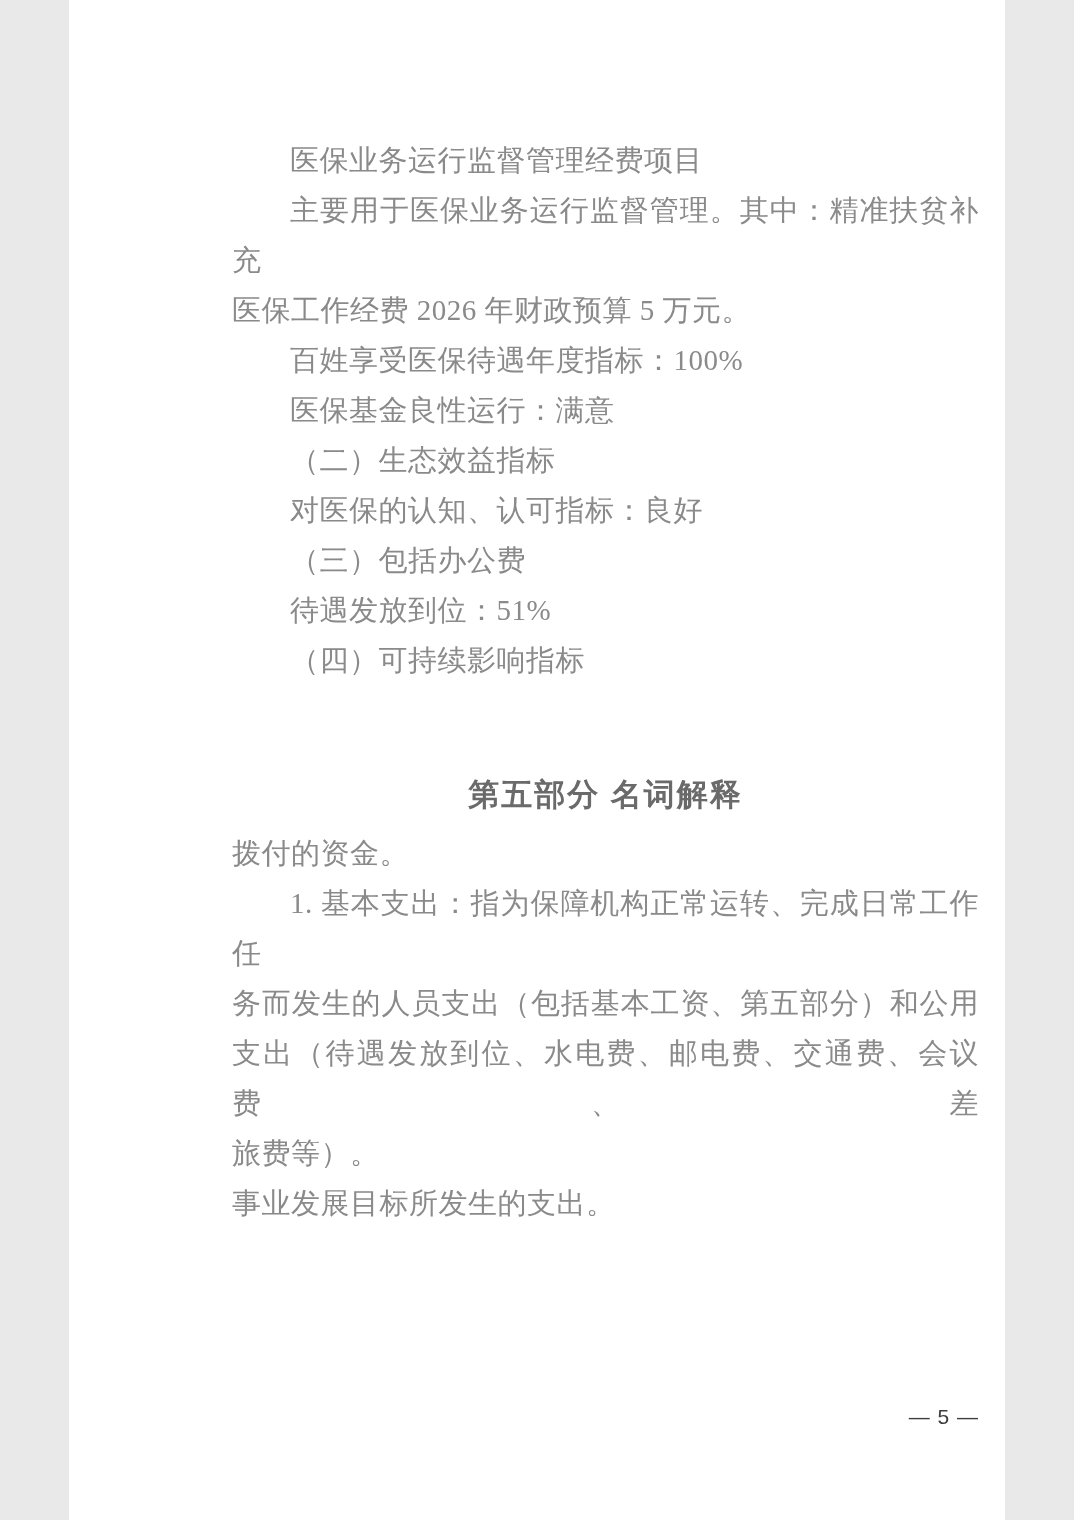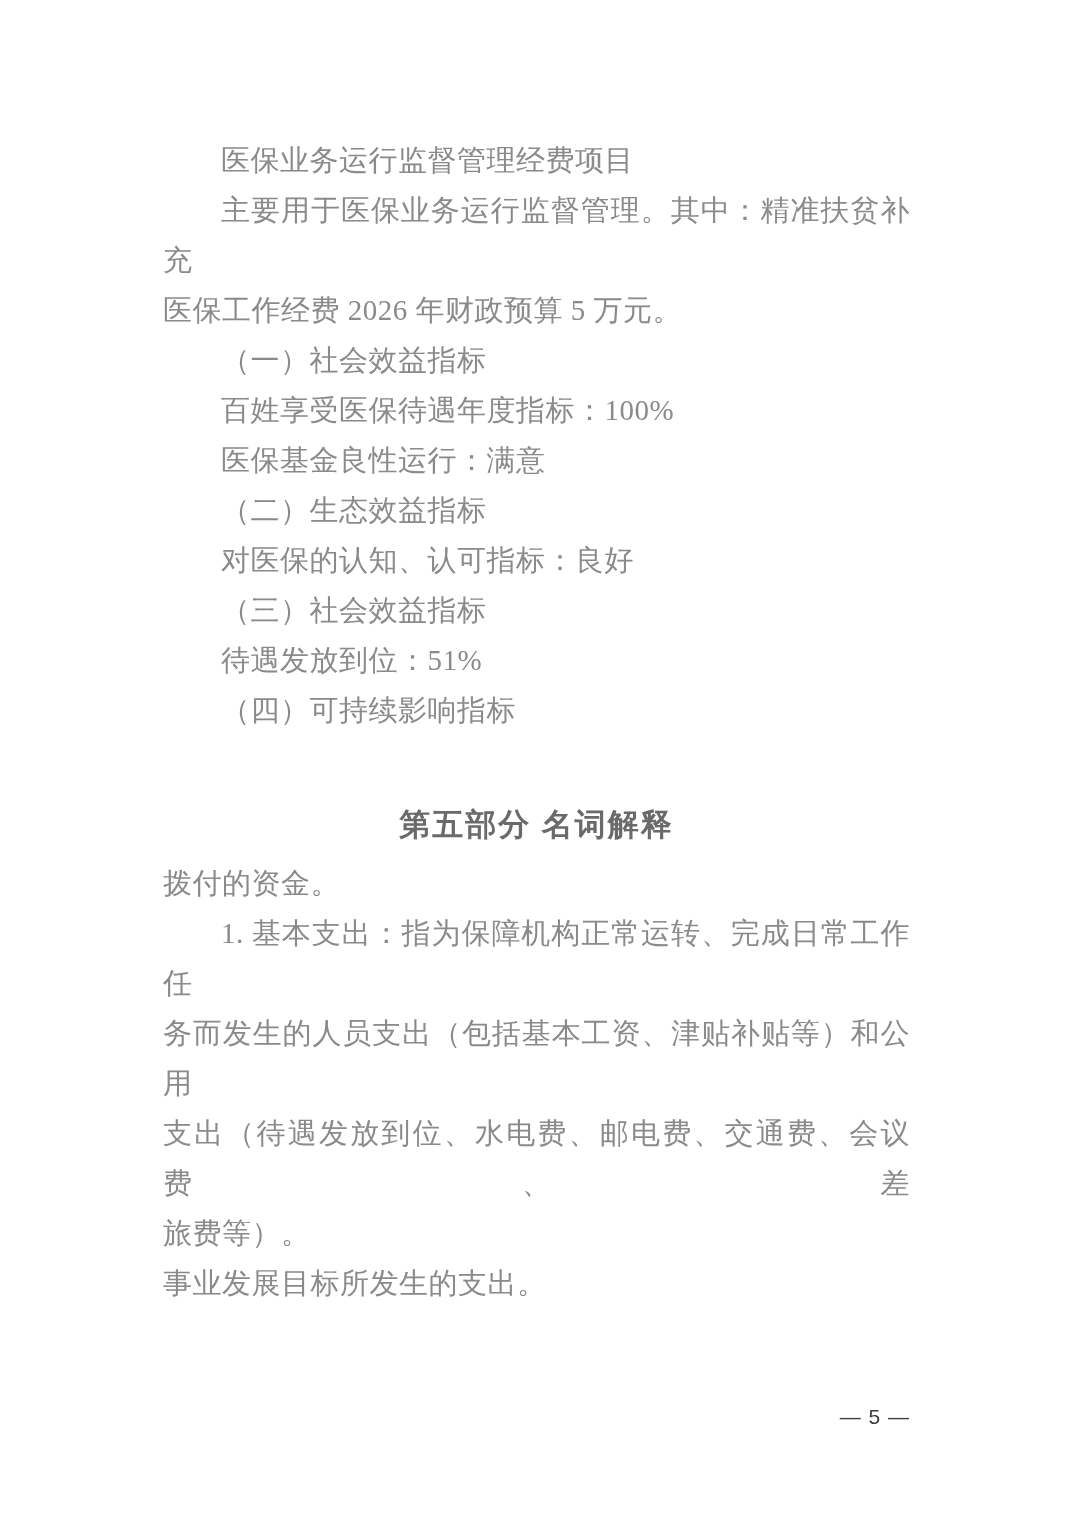--- a/index.html
+++ b/index.html
@@ -1,20 +1,20 @@
 <!DOCTYPE html>
 <html><head>
 <meta charset="utf-8">
 <style>
   * { margin: 0; padding: 0; box-sizing: border-box; }
   html, body { background: #e9e9e9; }
   body { font-family: "Liberation Serif", serif; }
   .page {
     position: relative;
-    width: 1074px;
+    width: 936px;
     height: 1520px;
     background: #ffffff;
     margin: 0 auto;
     overflow: hidden;
   }
   .content {
     position: absolute;
     left: 163px;
     top: 135px;
     width: 747px;
@@ -26,21 +26,21 @@
     color: #8a8a8a;
     text-align: left;
     letter-spacing: 0.5px;
   }
   .indent { text-indent: 2em; }
   .jfull {
     text-align: justify;
     text-align-last: justify;
   }
   .section-heading {
-    margin-top: 65px;
+    margin-top: 85px;
     font-family: "Liberation Sans", sans-serif;
     font-weight: bold;
     font-size: 31px;
     line-height: 50px;
     color: #6a6a6a;
     text-align: center;
     letter-spacing: 2px;
   }
   .definitions { margin-top: 8px; }
   .page-footer {
@@ -59,35 +59,34 @@
 </head>
 <body>
 
 <div class="page">
 
   <div class="content">
 
     <div class="bline indent">医保业务运行监督管理经费项目</div>
     <div class="bline indent jfull">主要用于医保业务运行监督管理。其中：精准扶贫补充</div>
     <div class="bline">医保工作经费 2026 年财政预算 5 万元。</div>
-    <div class="bline indent">（一）社会效益指标</div>
     <div class="bline indent">百姓享受医保待遇年度指标：100%</div>
     <div class="bline indent">医保基金良性运行：满意</div>
     <div class="bline indent">（二）生态效益指标</div>
     <div class="bline indent">对医保的认知、认可指标：良好</div>
-    <div class="bline indent">（三）社会效益指标</div>
+    <div class="bline indent">（三）包括办公费</div>
     <div class="bline indent">待遇发放到位：51%</div>
     <div class="bline indent">（四）可持续影响指标</div>
 
     <div class="section-heading">第五部分 名词解释</div>
 
     <div class="definitions">
       <div class="bline">拨付的资金。</div>
       <div class="bline indent jfull">1. 基本支出：指为保障机构正常运转、完成日常工作任</div>
-      <div class="bline jfull">务而发生的人员支出（包括基本工资、津贴补贴等）和公用</div>
+      <div class="bline jfull">务而发生的人员支出（包括基本工资、第五部分）和公用</div>
       <div class="bline jfull">支出（待遇发放到位、水电费、邮电费、交通费、会议费、差</div>
       <div class="bline">旅费等）。</div>
       <div class="bline">事业发展目标所发生的支出。</div>
 
     </div>
 
   </div>
 
   <div class="page-footer">— 5 —</div>
 

